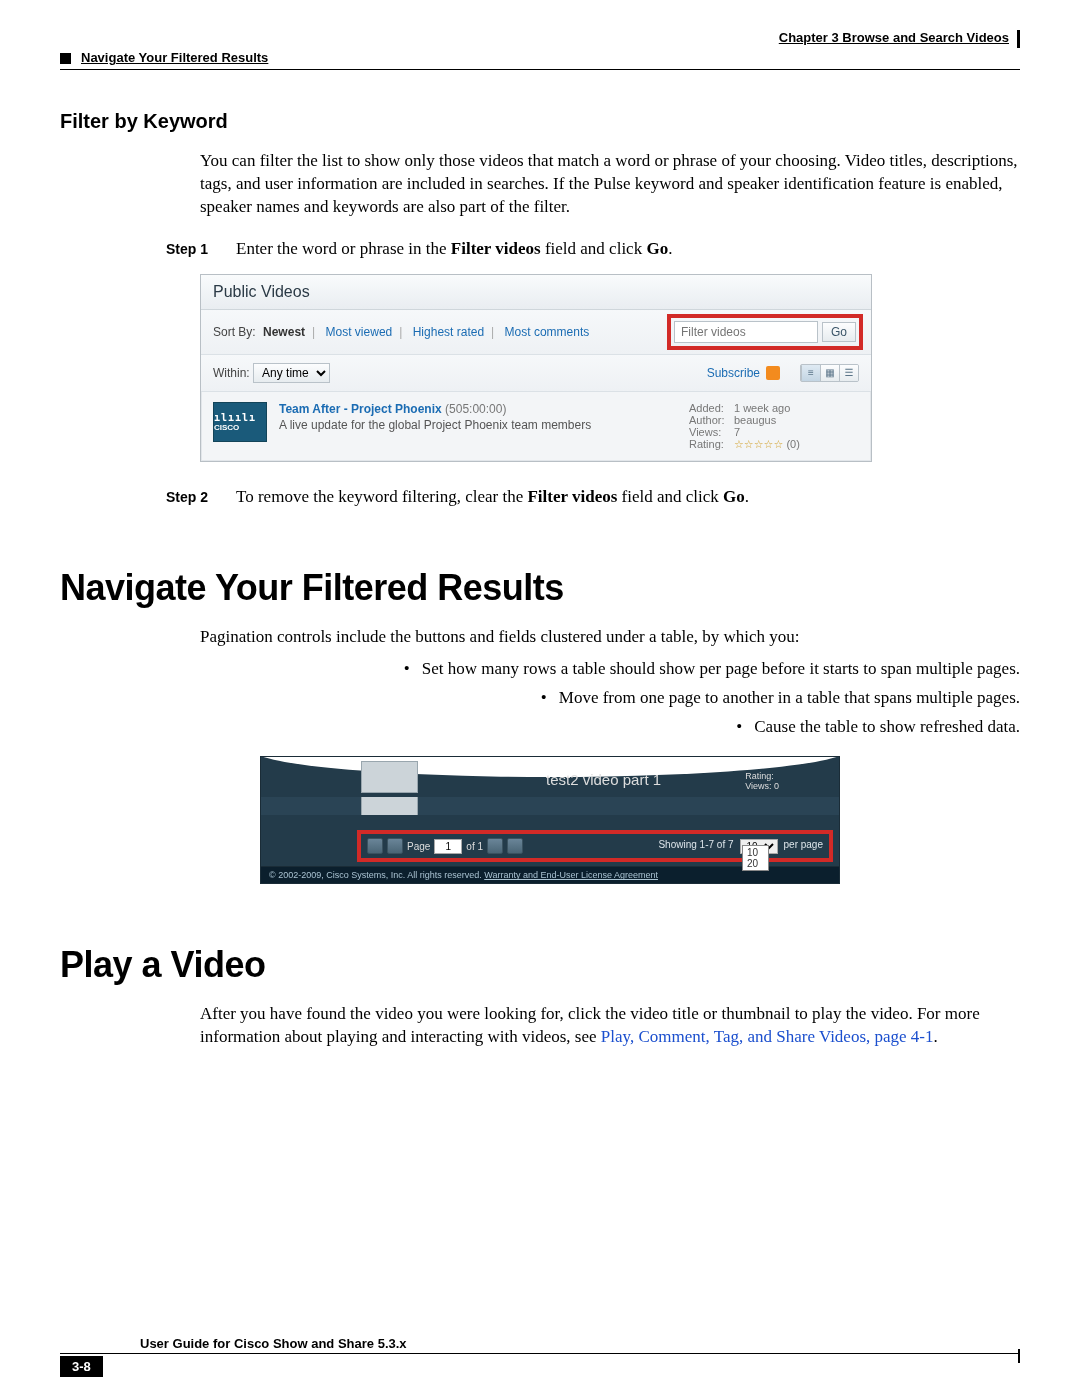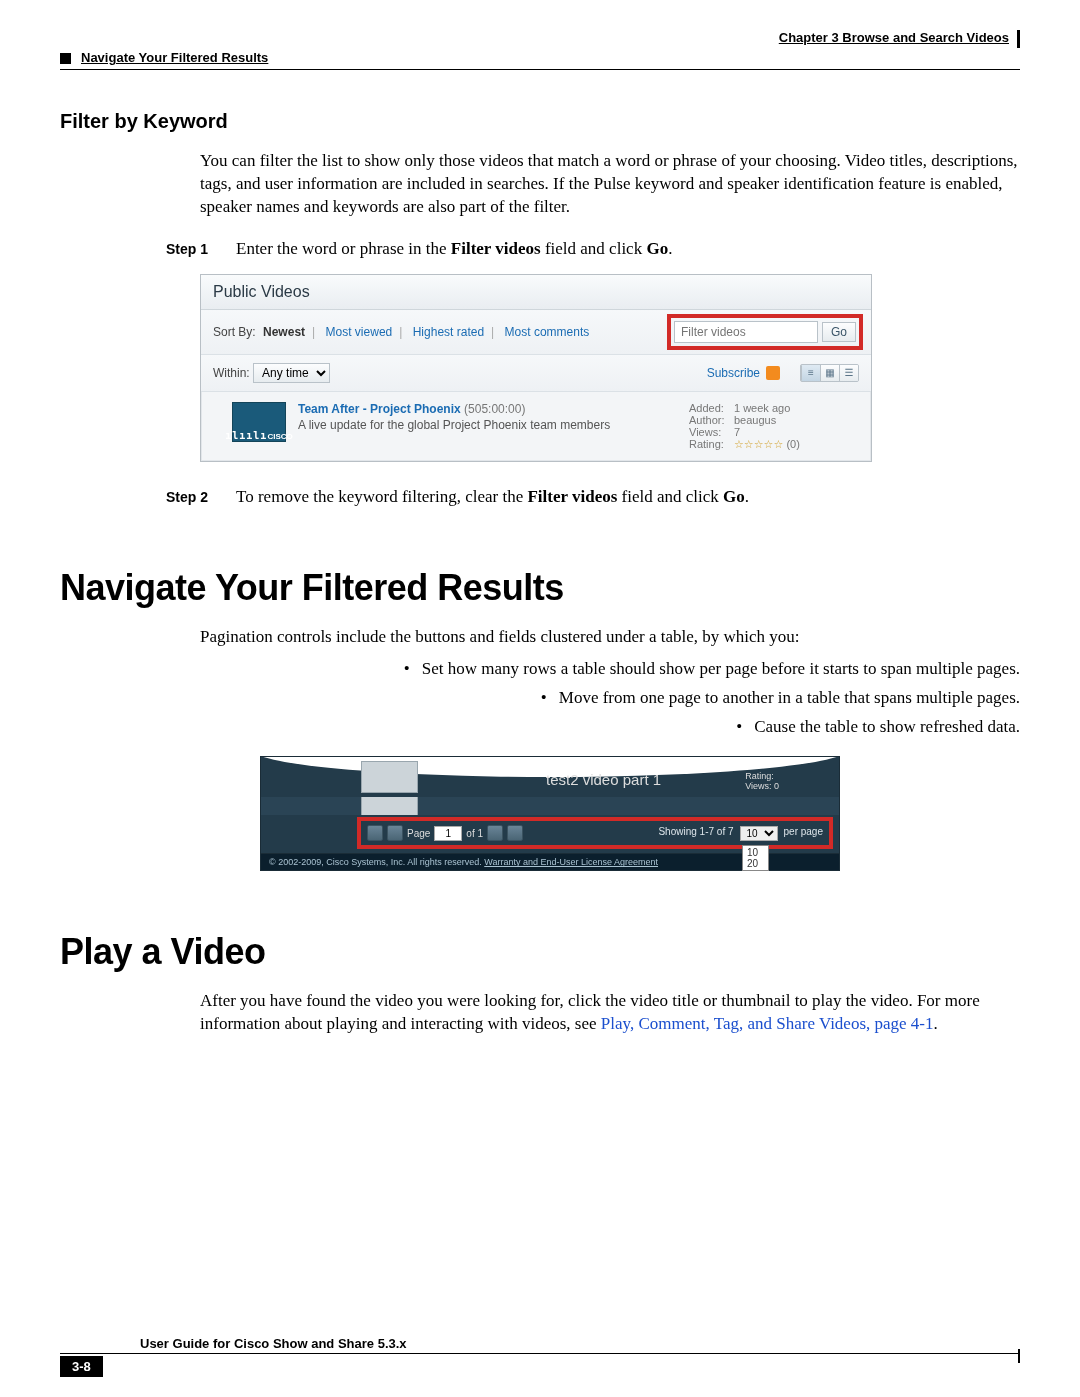--- a/index.html
+++ b/index.html
@@ -176,24 +176,24 @@
     gap: 12px;
     font-size: 12px;
   }
   .ui-shot1 .thumb {
     width: 52px; height: 38px;
     background: #1a5a7a;
     color: #fff;
     font-size: 8px;
     font-weight: bold;
     display: flex;
-    align-items: flex-end;
+    flex-direction: column;
+    align-items: flex-start;
     justify-content: center;
     border: 1px solid #134459;
-    margin-left: 19px;
   }
   .ui-shot1 .thumb .bars {
     font-family: monospace;
     letter-spacing: 1px;
     font-size: 10px;
   }
   .ui-shot1 .vinfo { flex: 1; }
   .ui-shot1 .vinfo .vtitle { color: #1b6cb3; font-weight: bold; }
   .ui-shot1 .vinfo .vdur { color: #777; }
   .ui-shot1 .vinfo .vdesc { color: #555; margin-top: 2px; }
@@ -243,20 +243,21 @@
     padding: 6px 10px 8px 10px;
     position: relative;
   }
   .ui-shot2 .pager-inner {
     outline: 4px solid #d22a27;
     padding: 4px 6px;
     display: flex;
     align-items: center;
     justify-content: space-between;
     margin-left: 90px;
+    margin-top: 13px;
   }
   .ui-shot2 .pager-inner .nav-btns {
     display: flex; align-items: center; gap: 4px;
   }
   .ui-shot2 .pager-inner .nav-btns .btn {
     width: 14px; height: 14px; background: linear-gradient(#6a8598,#4a6575);
     border: 1px solid #3a5260; border-radius: 2px;
   }
   .ui-shot2 .pager-inner input.page-in {
     width: 22px; border: 1px solid #aaa; font-size: 10px; padding: 1px 2px; text-align: center;

